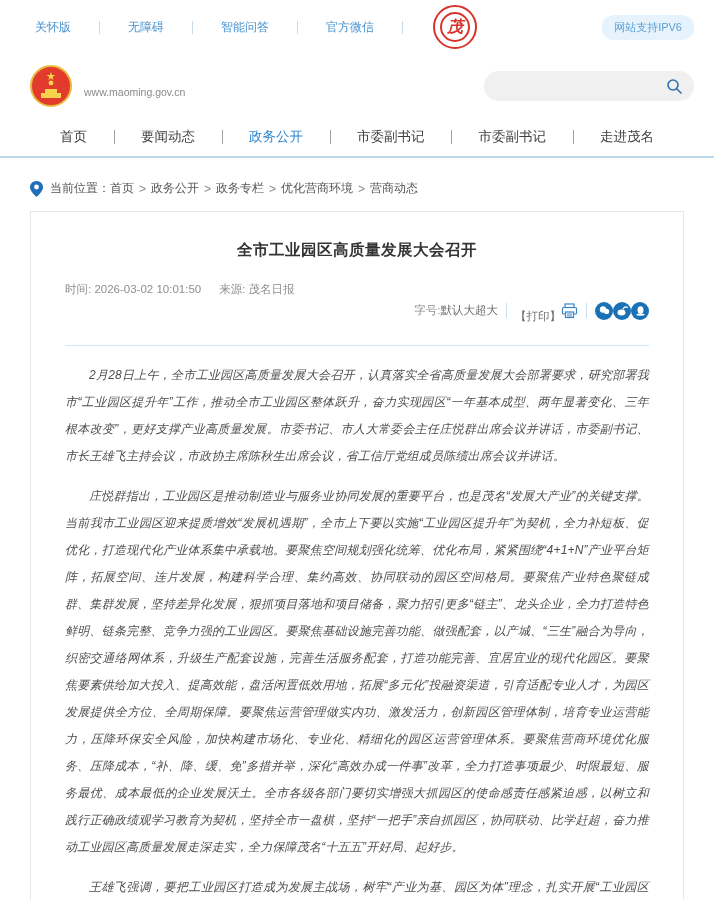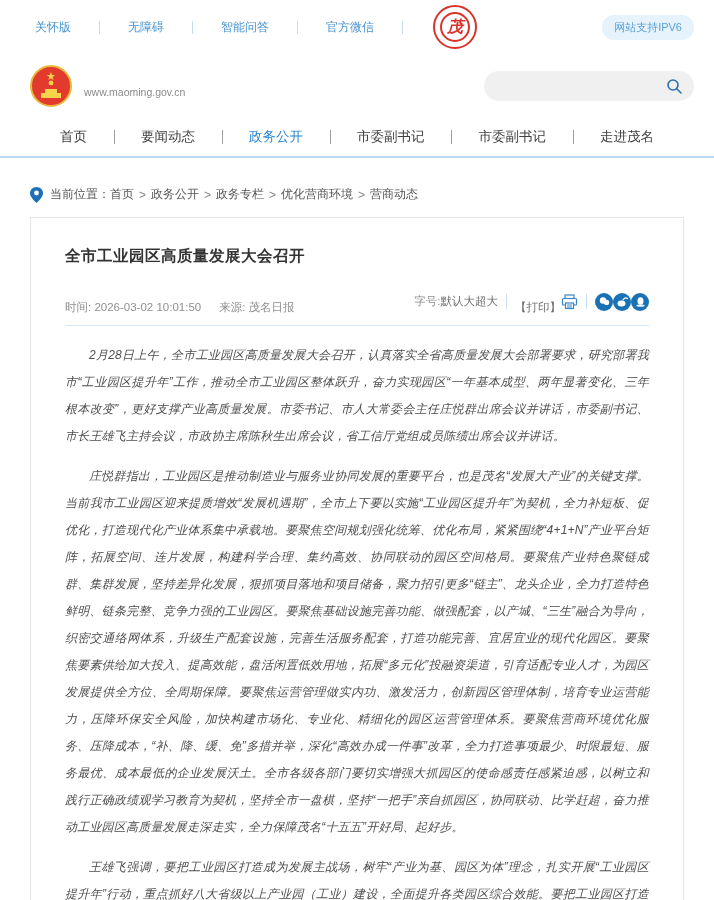--- a/index.html
+++ b/index.html
@@ -36,34 +36,34 @@
   .searchbox svg { display:block; }
 
   
   .nav { height:40px; display:flex; align-items:center; justify-content:space-between;
     padding:0 60px; border-bottom:2px solid #bdd9ec; }
   .nav-item { font-size:13.5px; color:#404040; cursor:pointer; white-space:nowrap; }
   .nav-item.active { color:#2e87d0; }
   .nav-sep { width:1px; height:14px; background:#9f9f9f; }
 
   
-  .crumb-bar { display:flex; align-items:center; padding:28px 0 14px 30px; font-size:12px; color:#555; }
+  .crumb-bar { display:flex; align-items:center; padding:22px 0 14px 30px; font-size:12px; color:#555; }
   .crumb-bar svg { margin-right:7px; display:block; }
   .crumb-label { color:#555; }
   .crumb-item { color:#555; cursor:pointer; }
   .crumb-sep { margin:0 5px; color:#888; }
 
   
   .article-box { margin:0 30px; border:1px solid #e6e6e6; border-bottom:none;
     min-height:700px; padding:26px 34px 20px; background:#fff; }
-  .title-line { font-size:15.5px; font-weight:bold; color:#333;
+  .title-line { text-align:center; font-size:15.5px; font-weight:bold; color:#333;
     line-height:24px; letter-spacing:0.5px; }
 
-  .meta-row { display:flex; align-items:flex-end; margin-top:20px; padding-bottom:10px;
-    border-bottom:1px solid #d2e8f6; font-size:11.5px; color:#8f8f8f; }
+  .meta-row { display:flex; align-items:flex-start; margin-top:20px; padding-bottom:21px;
+    border-bottom:1px solid #d2e8f6; font-size:11.5px; color:#8f8f8f;flex-direction:column; }
   .meta-left { display:flex; gap:18px; }
   .meta-right { margin-left:auto; display:flex; align-items:center; }
   .fs-opt { cursor:pointer; color:#6f6f6f; }
   .meta-vsep { width:1px; height:15px; background:#c9dff0; margin:0 8px; }
   .print-label { color:#6f6f6f; cursor:pointer;margin-top:12px; }
   .print-icon { cursor:pointer; display:flex; }
   .share-circle { width:18px; height:18px; border-radius:50%; background:#1a72b5;
     display:flex; align-items:center; justify-content:center; cursor:pointer; }
   .share-circle svg { display:block; }
 

